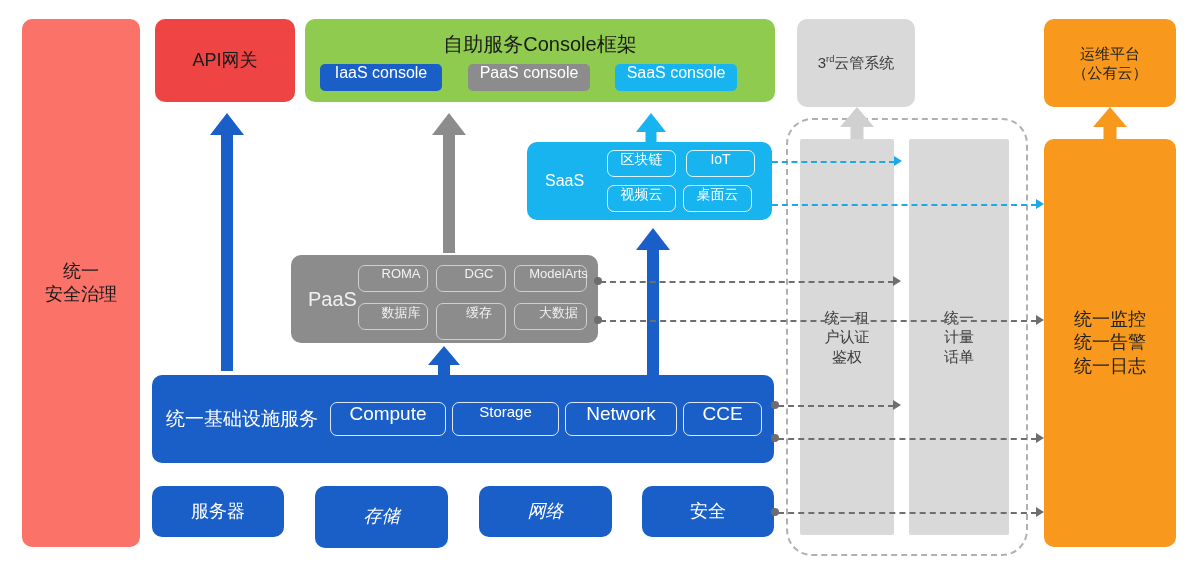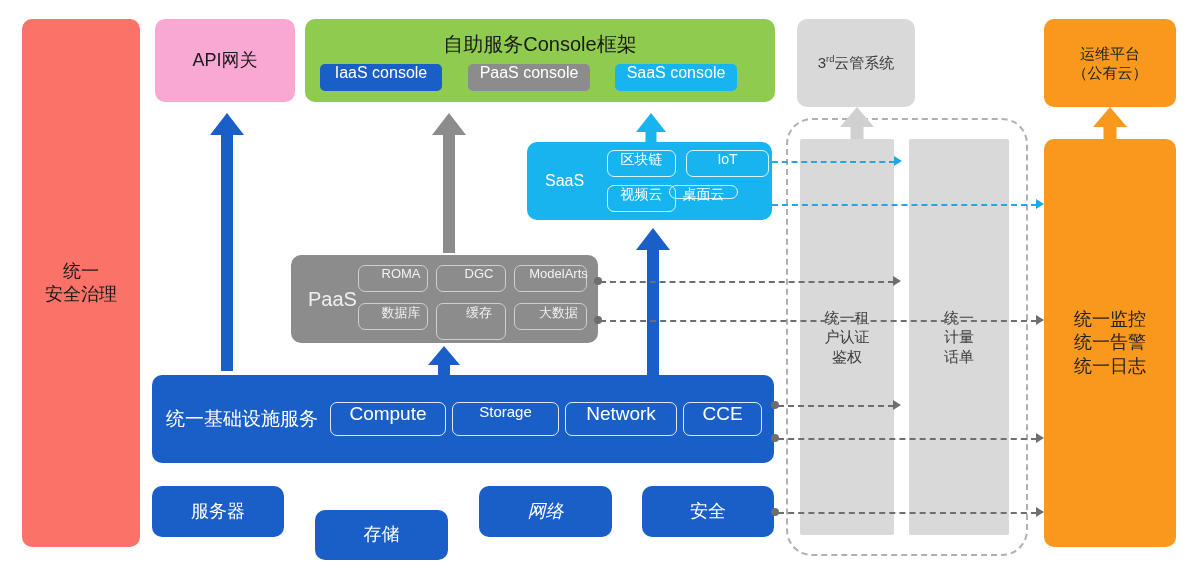--- a/index.html
+++ b/index.html
@@ -3,21 +3,21 @@
 <meta charset="utf-8">
 <style>
   html,body{margin:0;padding:0;background:#ffffff;}
   body{font-family:"Liberation Sans","DejaVu Sans",sans-serif;}
   #stage{position:relative;width:1200px;height:574px;background:#fff;overflow:hidden;}
   .box{position:absolute;box-sizing:border-box;display:flex;align-items:center;justify-content:center;text-align:center;line-height:1.28;}
   .rnd{border-radius:10px;}
 
   
   .c-red{background:#FA7268;color:#1a1a1a;}
-  .c-greenlight{background:#f9a8d4;color:#1a1a1a;}
+  .c-greenlight{background:#ef4444;color:#1a1a1a;}
   .c-green{background:#8FCB4E;color:#1a1a1a;}
   .c-grey{background:#D9D9D9;color:#3b3b3b;}
   .c-greyd{background:#8C8C8C;color:#fff;}
   .c-blue{background:#1A5FC8;color:#fff;}
   .c-cyan{background:#18B4EF;color:#fff;}
   .c-orange{background:#F8981D;color:#222;}
   .title-med{font-size:18px;}
   .title-sm{font-size:15px;}
 
   
@@ -98,27 +98,27 @@
     <span>统一监控
 统一告警
 统一日志</span>
   </div>
 
   <div class="rnd c-cyan" style="position:absolute;left:527px;top:142px;width:245px;height:78px;">
     <div style="position:absolute;left:18px;top:50%;transform:translateY(-50%);font-size:16px;color:#fff;">SaaS</div>
     <div class="chip" style="left:80px;top:8px;width:69px;height:27px;">
       <span>区块链</span>
     </div>
-    <div class="chip" style="left:159px;top:8px;width:83px;height:27px;">
+    <div class="chip" style="left:159px;top:8px;width:69px;height:27px;">
       <span>IoT</span>
     </div>
     <div class="chip" style="left:80px;top:43px;width:69px;height:27px;">
       <span>视频云</span>
     </div>
-    <div class="chip" style="left:142px;top:43px;width:69px;height:14px;">
+    <div class="chip" style="left:156px;top:43px;width:69px;height:27px;">
       <span>桌面云</span>
     </div>
   </div>
 
   <div class="rnd c-greyd" style="position:absolute;left:291px;top:255px;width:307px;height:88px;">
     <div style="position:absolute;left:17px;top:50%;transform:translateY(-50%);font-size:20px;color:#f0f0f0;">PaaS</div>
     <div class="chip chip-grey" style="left:67px;top:10px;width:70px;height:27px;font-size:13px;">
       <span>ROMA</span>
     </div>
     <div class="chip chip-grey" style="left:145px;top:10px;width:70px;height:27px;font-size:13px;">
@@ -150,21 +150,21 @@
       <span>Network</span>
     </div>
     <div class="chip" style="left:531px;top:27px;width:79px;height:34px;font-size:19px;">
       <span>CCE</span>
     </div>
   </div>
 
   <div class="box rnd c-blue title-med" style="left:152px;top:486px;width:132px;height:51px;">
     <span>服务器</span>
   </div>
-  <div class="box rnd c-blue title-med" style="left:315px;top:510px;width:133px;height:50px;">
+  <div class="box rnd c-blue title-med" style="left:315px;top:486px;width:133px;height:62px;font-style:italic;">
     <span>存储</span>
   </div>
   <div class="box rnd c-blue title-med" style="left:479px;top:486px;width:133px;height:51px;font-style:italic;">
     <span>网络</span>
   </div>
   <div class="box rnd c-blue title-med" style="left:642px;top:486px;width:132px;height:51px;">
     <span>安全</span>
   </div>
 
   <div class="uparrow" style="left:210px;top:113px;width:34px;height:258px;">

